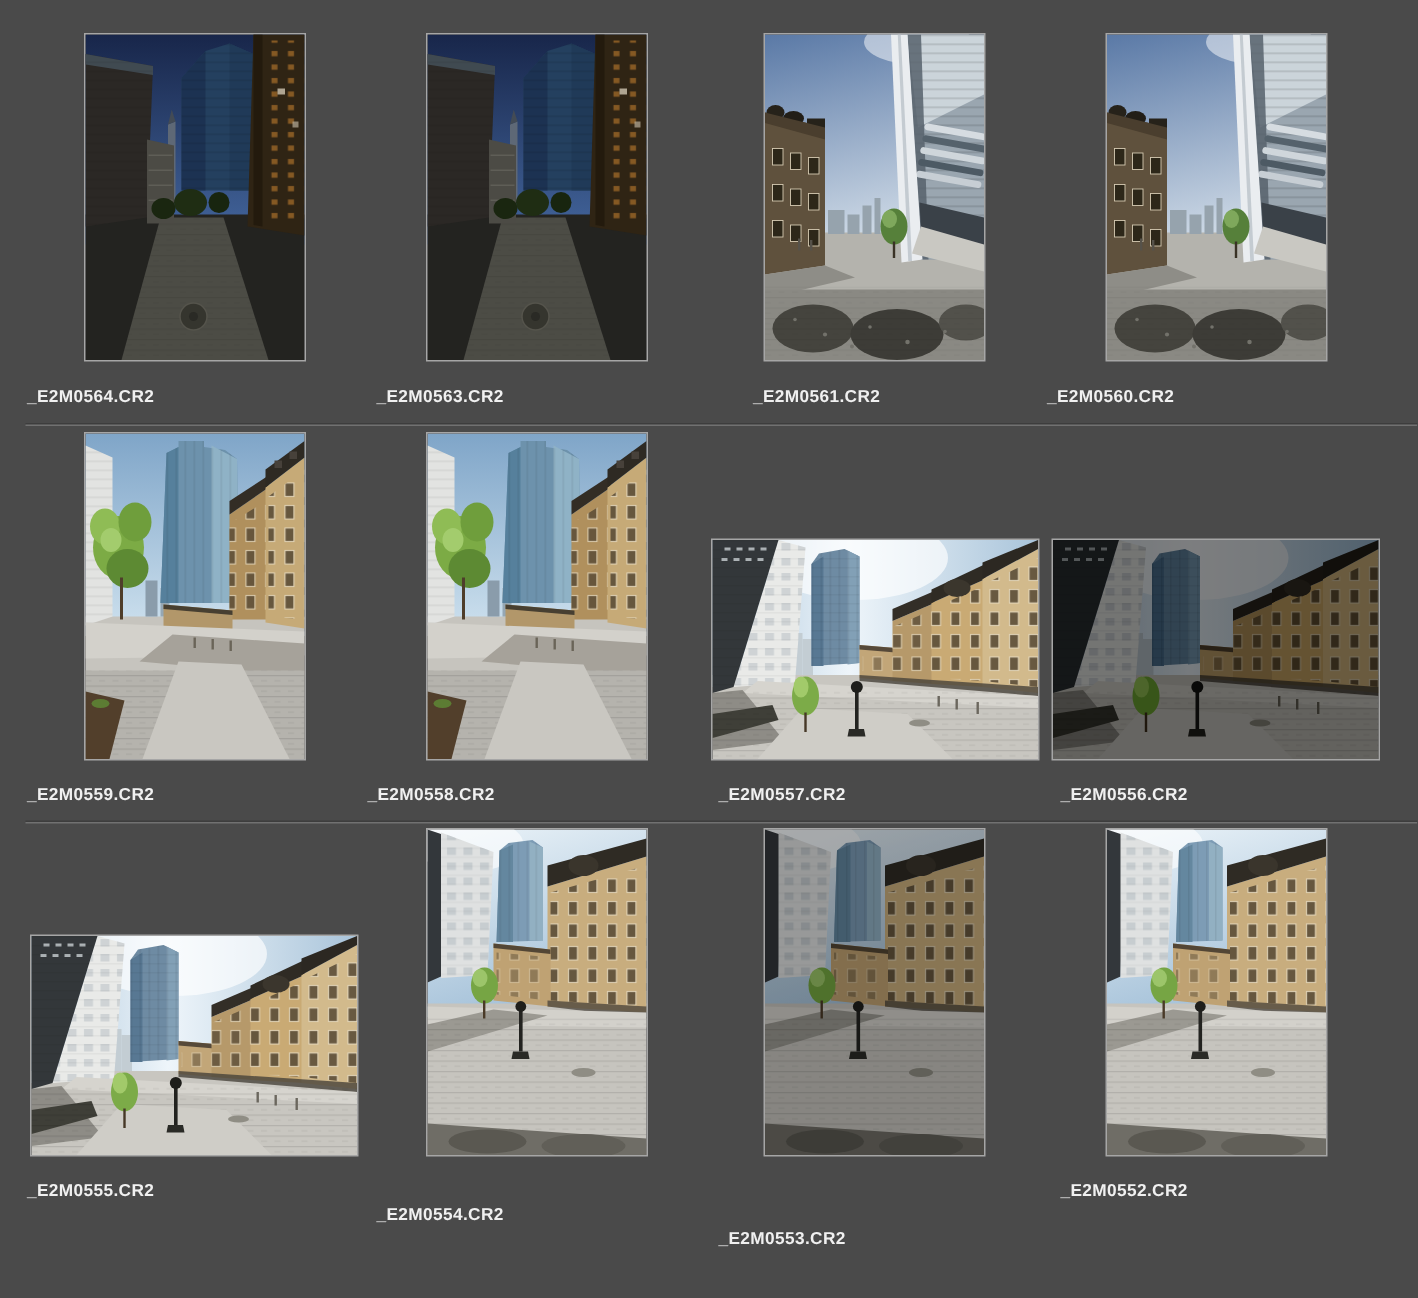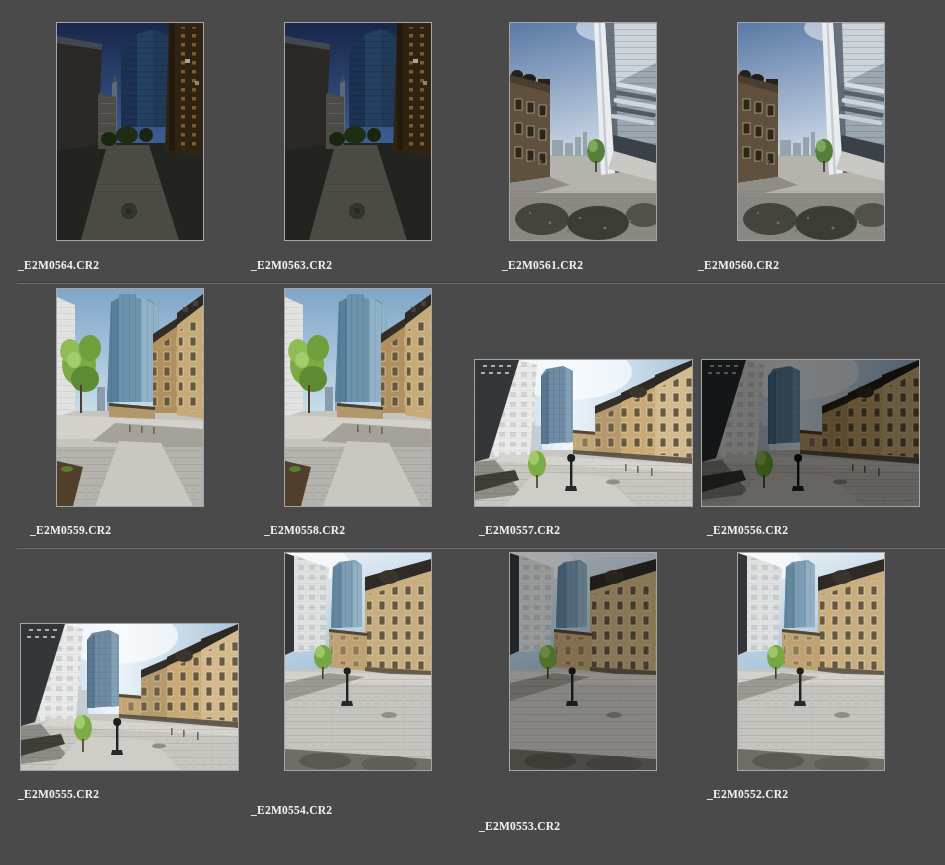--- a/index.html
+++ b/index.html
@@ -1,17 +1,17 @@
 <!DOCTYPE html>
 <html><head>
 <meta charset="utf-8">
 <style>
   html,body{margin:0;padding:0;background:#4a4a4a;}
   #canvas{position:relative;width:945px;height:865px;background:#4a4a4a;overflow:hidden;
-          font-family:Liberation Serif, serif;}
+          font-family:Liberation Sans, sans-serif;}
   .thumb{position:absolute;margin:0;border:1px solid #a6a6a6;background:#4a4a4a;box-sizing:content-box;}
   .thumb svg{display:block;}
   .portrait{width:146px;height:217px;}
   .landscape{width:217px;height:146px;}
   .cap{position:absolute;font-weight:bold;font-size:11.5px;line-height:13px;letter-spacing:.25px;
        color:#f0f0f0;white-space:nowrap;cursor:default;}
   .sep{position:absolute;left:17px;width:928px;height:1px;background:#717171;
        box-shadow:0 -1px 0 #3d3d3d;}
   .v-dark{filter:brightness(.5) saturate(1.15) contrast(1.05);}
   .v-dim{filter:brightness(.68) saturate(1.05);}
@@ -337,22 +337,22 @@
   <figure class="thumb landscape" style="left:474px;top:359px">
     <svg viewBox="0 0 217 146" width="217" height="146">
         <use href="#scene-d"></use>
       </svg>
   </figure>
   <figure class="thumb landscape" style="left:701px;top:359px">
     <svg viewBox="0 0 217 146" width="217" height="146" class="v-dark">
         <use href="#scene-d"></use>
       </svg>
   </figure>
-  <div class="cap" style="left:30px;top:524px">_E2M0559.CR2</div>
-  <div class="cap" style="left:264px;top:524px">_E2M0558.CR2</div>
+  <div class="cap" style="left:18px;top:524px">_E2M0559.CR2</div>
+  <div class="cap" style="left:245px;top:524px">_E2M0558.CR2</div>
   <div class="cap" style="left:479px;top:524px">_E2M0557.CR2</div>
   <div class="cap" style="left:707px;top:524px">_E2M0556.CR2</div>
   <div class="sep" style="top:548px"></div>
 
   <figure class="thumb landscape" style="left:20px;top:623px">
     <svg viewBox="0 0 217 146" width="217" height="146">
         <use href="#scene-d"></use>
       </svg>
   </figure>
   <figure class="thumb portrait" style="left:284px;top:552px">

